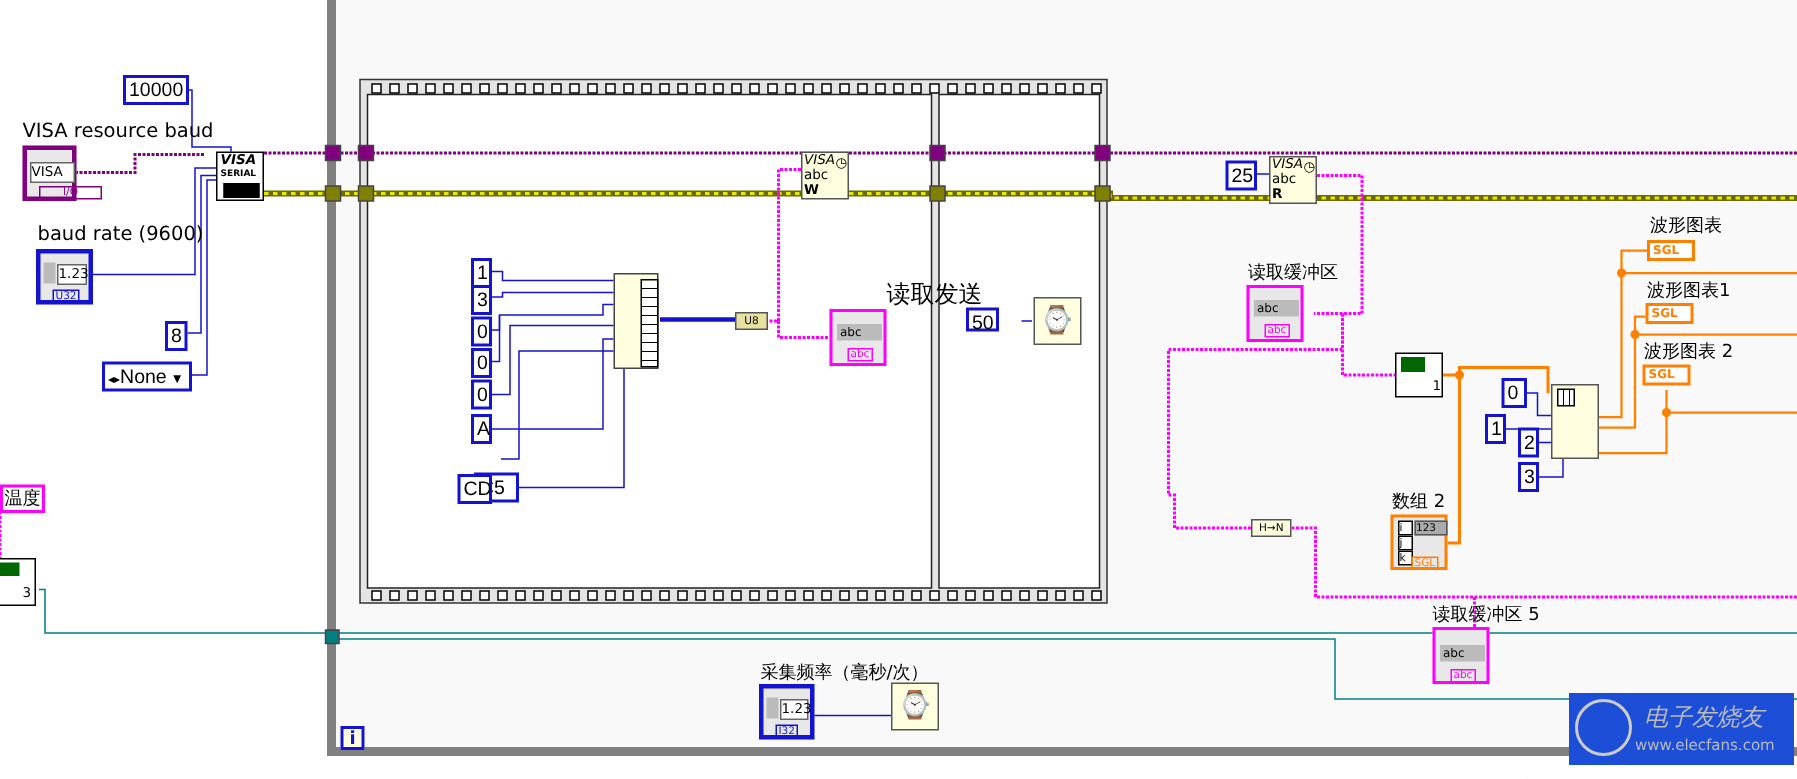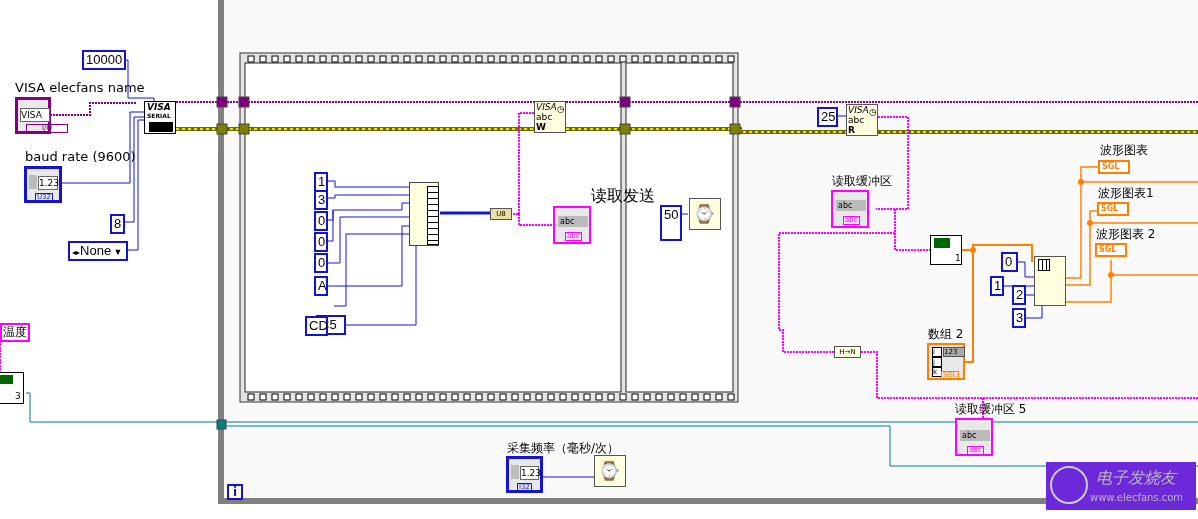--- a/index.html
+++ b/index.html
@@ -4,21 +4,21 @@
 <style>
   html, body { margin:0; padding:0; }
   body { width:1198px; height:519px; position:relative; overflow:hidden; background:#ffffff; font-family:"DejaVu Sans", sans-serif; }
   .abs { position:absolute; }
   #diagram { position:absolute; left:0; top:0; width:1198px; height:519px; }
   .lbl { position:absolute; font-size:12px; color:#000; white-space:nowrap; line-height:14px; }
   .const { position:absolute; border:2px solid #1414d0; background:#fff; font-size:13px; color:#000; padding:0 2px; line-height:16px; box-sizing:border-box; font-family:"Liberation Sans", sans-serif; }
   .node { position:absolute; background:#ffffe0; border:1px solid #555; box-sizing:border-box; font-size:9px; }
   .ctrl { position:absolute; box-sizing:border-box; }
   .iter { position:absolute; background:#ffffe0; border:2px solid #1414d0; color:#1414d0; font-weight:bold; font-size:12px; width:16px; height:16px; box-sizing:border-box; text-align:center; line-height:12px; }
-  .watermark { position:absolute; left:1046px; top:462px; width:150px; height:48px; background:#6d28d9; }
+  .watermark { position:absolute; left:1046px; top:462px; width:150px; height:48px; background:#1d4ed8; }
 </style>
 </head>
 <body>
 
 <svg id="diagram" width="1198" height="519" viewBox="0 0 1198 519">
 
   <rect x="224" y="0" width="974" height="500" fill="#f9f9f9"></rect>
 
   <rect x="218" y="0" width="6" height="504" fill="#808080"></rect>
   <rect x="218" y="498" width="980" height="6" fill="#808080"></rect>
@@ -192,21 +192,21 @@
   <circle cx="1111" cy="275" r="3" fill="#ff8000"></circle>
   <circle cx="973" cy="250" r="3" fill="#ff8000"></circle>
 
   <path d="M26,393 H30 V422 H1198 M224,426 H890 V466 H1198" fill="none" stroke="#008080" stroke-width="1"></path>
   <rect x="217" y="420" width="9" height="9" fill="#008080" stroke="#444"></rect>
 
   <path d="M542,477 H594" stroke="#1414d0" stroke-width="1"></path>
 </svg>
 
 <div class="const" style="left:82px;top:50px;width:44px;height:20px;">10000</div>
-<div class="lbl" style="left:15px;top:81px;font-size:13px;">VISA elecfans name</div>
+<div class="lbl" style="left:15px;top:81px;font-size:13px;">VISA resource baud</div>
 <div class="ctrl" style="left:15px;top:97px;width:36px;height:37px;border:3px solid #800080;background:#e8e8e8;">
   <div class="abs" style="left:2px;top:8px;width:28px;height:12px;background:#fff;border:1px solid #666;font-size:9px;line-height:12px;">VISA</div>
   <div class="abs" style="left:8px;top:24px;font-size:7px;color:#800080;border:1px solid #800080;padding:0 15px;line-height:7px;">I/O</div>
 </div>
 
 <div class="node" style="left:144px;top:101px;width:32px;height:33px;background:#fff;border:1px solid #000;">
   <div class="abs" style="left:2px;top:0;font-style:italic;font-weight:bold;font-size:9px;">VISA</div>
   <div class="abs" style="left:2px;top:10px;font-size:6px;font-weight:bold;">SERIAL</div>
   <div class="abs" style="left:4px;top:20px;width:22px;height:8px;background:#000;border:1px solid #000;"></div>
 </div>
@@ -247,21 +247,21 @@
   <div class="abs" style="left:3px;top:8px;width:28px;height:11px;background:#bbb;font-size:8px;line-height:11px;padding-left:2px;">abc</div>
   <div class="abs" style="left:10px;top:24px;font-size:7px;color:#ff00ff;border:1px solid #ff00ff;padding:0 1px;line-height:7px;">abc</div>
 </div>
 <div class="node" style="left:534px;top:101px;width:32px;height:32px;">
   <div class="abs" style="left:1px;top:0;font-style:italic;font-size:9px;">VISA</div>
   <div class="abs" style="left:1px;top:10px;font-size:9px;">abc</div>
   <div class="abs" style="left:1px;top:20px;font-size:9px;font-weight:bold;">W</div>
   <div class="abs" style="left:22px;top:2px;font-size:9px;">◷</div>
 </div>
 
-<div class="const" style="left:660px;top:205px;width:22px;height:36px;">50</div>
+<div class="const" style="left:644px;top:205px;width:22px;height:16px;">50</div>
 <div class="node" style="left:689px;top:198px;width:32px;height:32px;text-align:center;font-size:18px;line-height:30px;"><span>⌚</span></div>
 
 <div class="const" style="left:817px;top:107px;width:21px;height:20px;">25</div>
 <div class="node" style="left:846px;top:104px;width:32px;height:32px;">
   <div class="abs" style="left:1px;top:0;font-style:italic;font-size:9px;">VISA</div>
   <div class="abs" style="left:1px;top:10px;font-size:9px;">abc</div>
   <div class="abs" style="left:1px;top:20px;font-size:9px;font-weight:bold;">R</div>
   <div class="abs" style="left:22px;top:2px;font-size:9px;">◷</div>
 </div>
 

